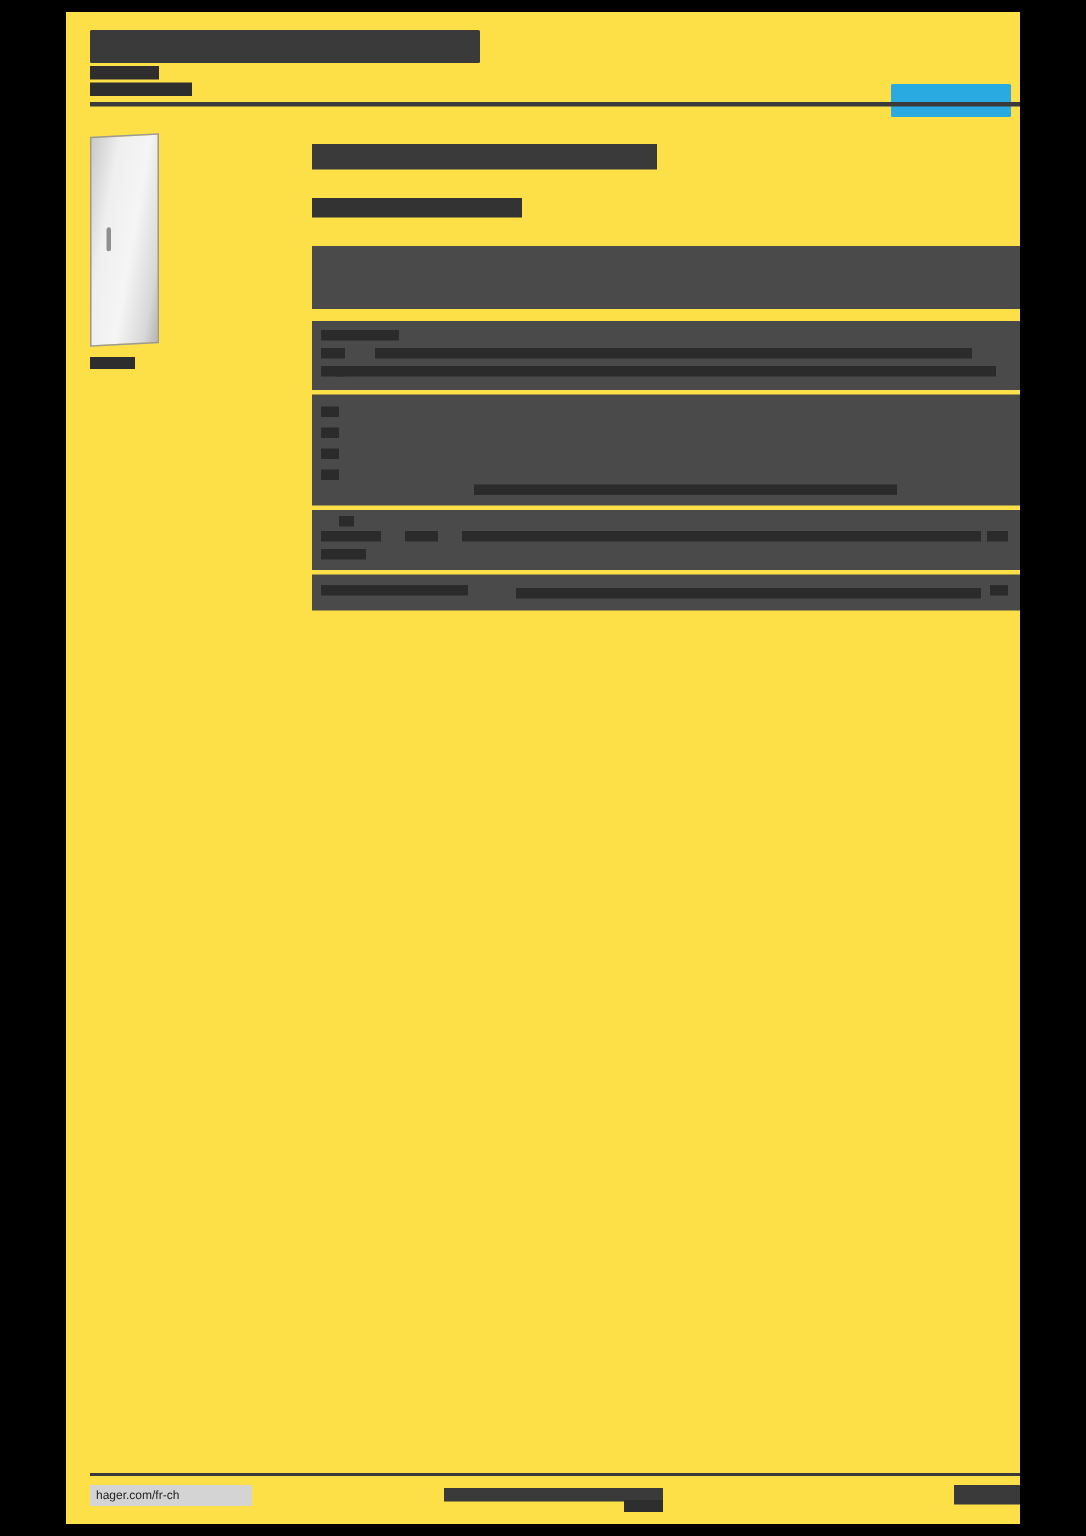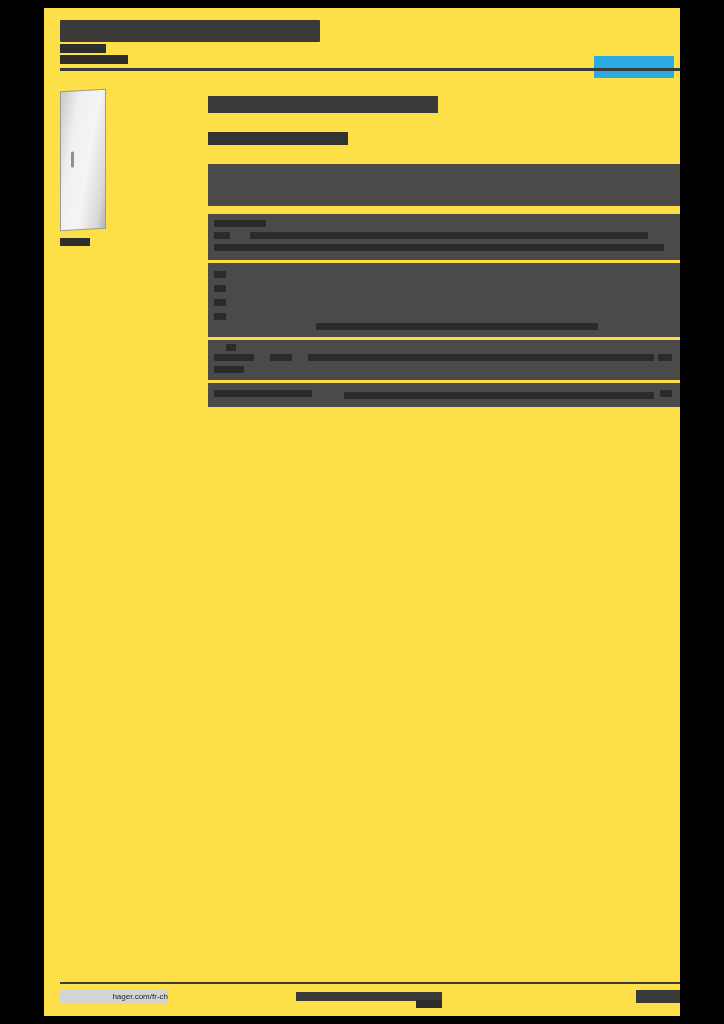--- a/index.html
+++ b/index.html
@@ -222,21 +222,20 @@
   .g4 .q2 { left: 136px;top: 9px;  width: 310px; }
   .g4 .q3 { left: 452px;top: 7px;  width: 12px; }
 
   
   .footer {
     position: absolute;
     left: 0px;
     top: 964px;
     width: 636px;
     height: 40px;
-    text-align: right;
   }
   .footer-rule {
     position: absolute;
     left: 16px;
     top: 10px;
     width: 620px;
     height: 2px;
     background: #3a3a3a;
   }
   .footer-url {

